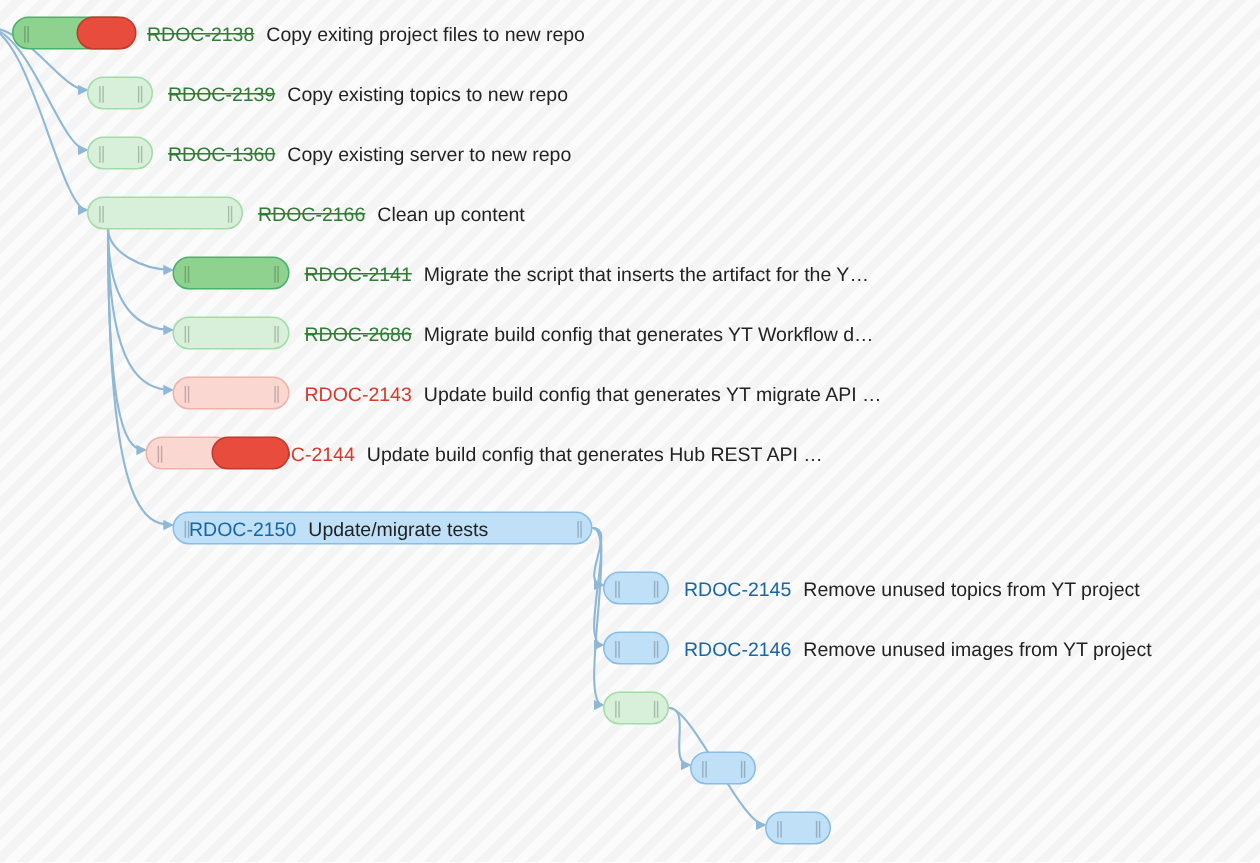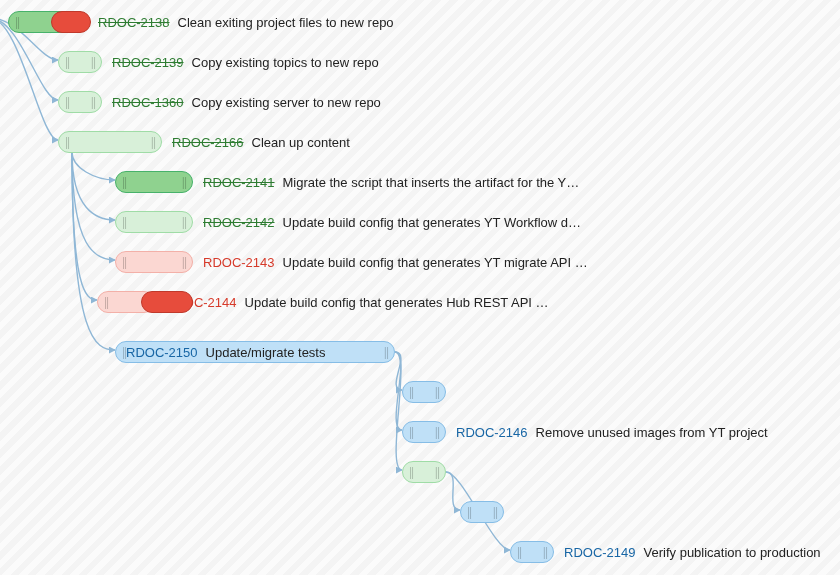--- a/index.html
+++ b/index.html
@@ -56,21 +56,21 @@
 <div id="rows">
       <div class="row" style="left: 0px; top: 10px;">
         <div style="width: 8px; height: 1px;"></div>
         <div class="bar bar-green-solid" style="width: 80px;">
           <span class="grip left">||</span>
           <span class="grip right">||</span>
           <div class="bar overlay bar-red-solid" style="left: 42px; width: 40px;"></div>
         </div>
         <div class="label">
           <span class="ticket done">RDOC-2138</span>
-          <span class="title">Clean exiting project files to new repo</span>
+          <span class="title">Copy exiting project files to new repo</span>
         </div>
       </div>
       <div class="row" style="left: 0px; top: 50px;">
         <div style="width: 58px; height: 1px;"></div>
         <div class="bar bar-green-light" style="width: 44px;">
           <span class="grip left">||</span>
           <span class="grip right">||</span>
         </div>
         <div class="label">
           <span class="ticket done">RDOC-2139</span>
@@ -110,22 +110,22 @@
           <span class="title">Migrate the script that inserts the artifact for the Y…</span>
         </div>
       </div>
       <div class="row" style="left: 0px; top: 210px;">
         <div style="width: 115px; height: 1px;"></div>
         <div class="bar bar-green-light" style="width: 78px;">
           <span class="grip left">||</span>
           <span class="grip right">||</span>
         </div>
         <div class="label">
-          <span class="ticket done">RDOC-2142</span>
-          <span class="title">Update build config that generates YT Workflow d…</span>
+          <span class="ticket done">RDOC-2686</span>
+          <span class="title">Migrate build config that generates YT Workflow d…</span>
         </div>
       </div>
       <div class="row" style="left: 0px; top: 250px;">
         <div style="width: 115px; height: 1px;"></div>
         <div class="bar bar-red-light" style="width: 78px;">
           <span class="grip left">||</span>
           <span class="grip right">||</span>
         </div>
         <div class="label">
           <span class="ticket red">RDOC-2143</span>
@@ -154,20 +154,24 @@
             <span class="title">Update/migrate tests</span>
           </div>
         </div>
       </div>
       <div class="row" style="left: 0px; top: 380px;">
         <div style="width: 402px; height: 1px;"></div>
         <div class="bar bar-blue-light" style="width: 44px;">
           <span class="grip left">||</span>
           <span class="grip right">||</span>
         </div>
+        <div class="label">
+          <span class="ticket blue">RDOC-2145</span>
+          <span class="title">Remove unused topics from YT project</span>
+        </div>
       </div>
       <div class="row" style="left: 0px; top: 420px;">
         <div style="width: 402px; height: 1px;"></div>
         <div class="bar bar-blue-light" style="width: 44px;">
           <span class="grip left">||</span>
           <span class="grip right">||</span>
         </div>
         <div class="label">
           <span class="ticket blue">RDOC-2146</span>
           <span class="title">Remove unused images from YT project</span>
@@ -186,20 +190,16 @@
           <span class="grip left">||</span>
           <span class="grip right">||</span>
         </div>
       </div>
       <div class="row" style="left: 0px; top: 540px;">
         <div style="width: 510px; height: 1px;"></div>
         <div class="bar bar-blue-light" style="width: 44px;">
           <span class="grip left">||</span>
           <span class="grip right">||</span>
         </div>
-        <div class="label">
-          <span class="ticket blue">RDOC-2149</span>
-          <span class="title">Verify publication to production</span>
-        </div>
       </div>
     </div>
 
 </div>
 
 </body></html>

